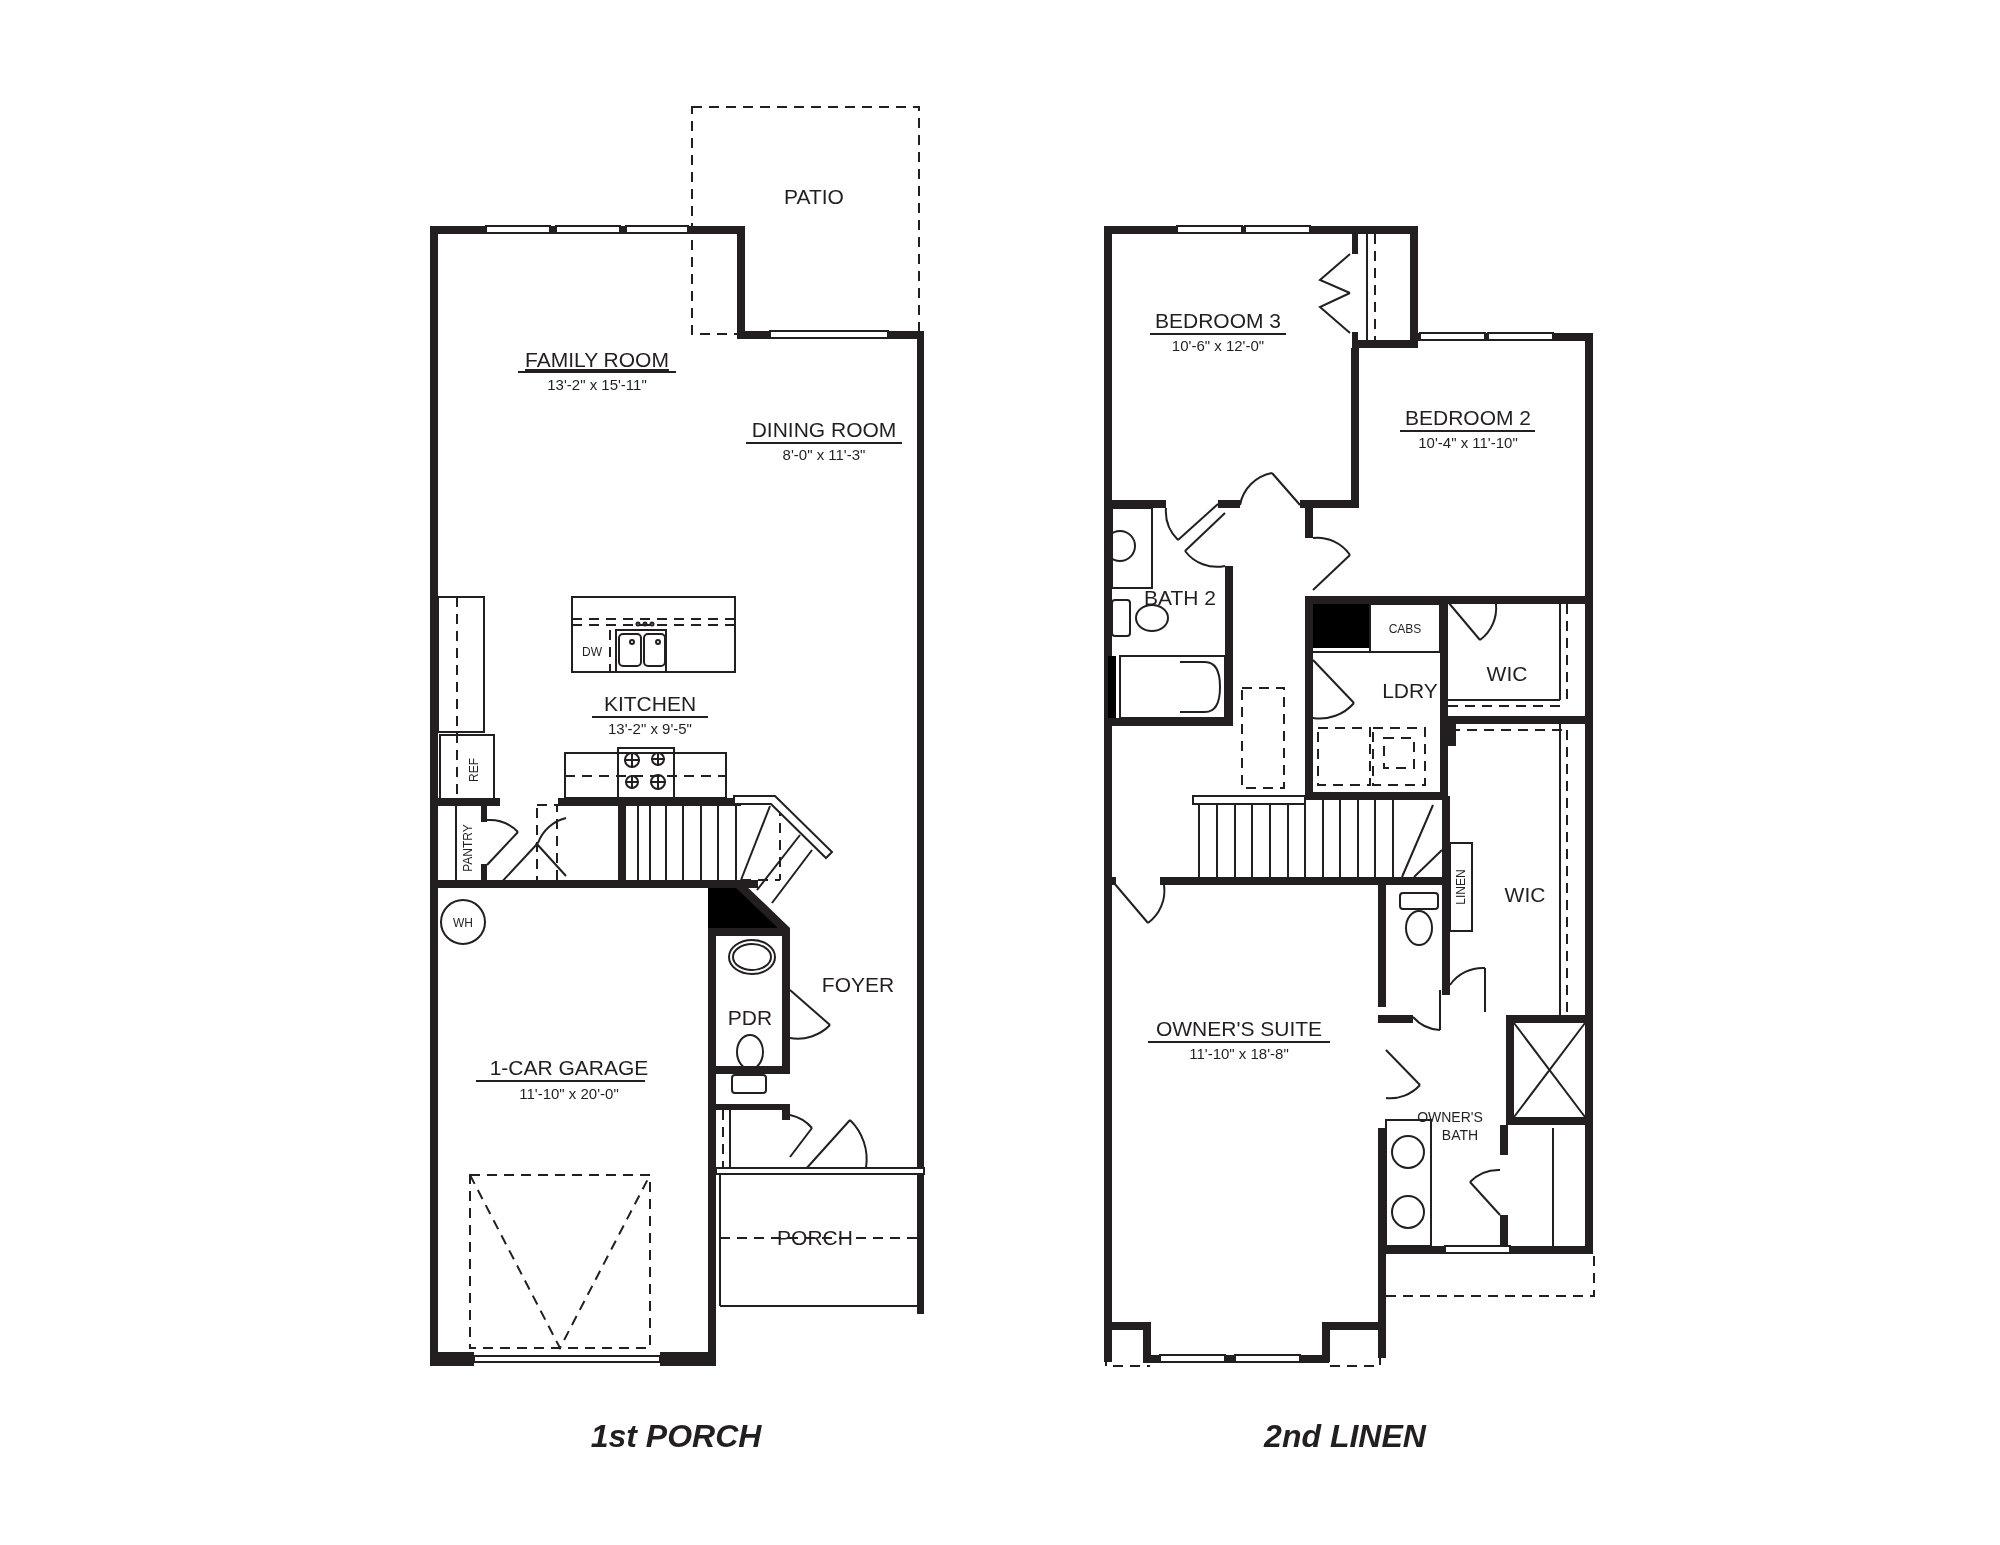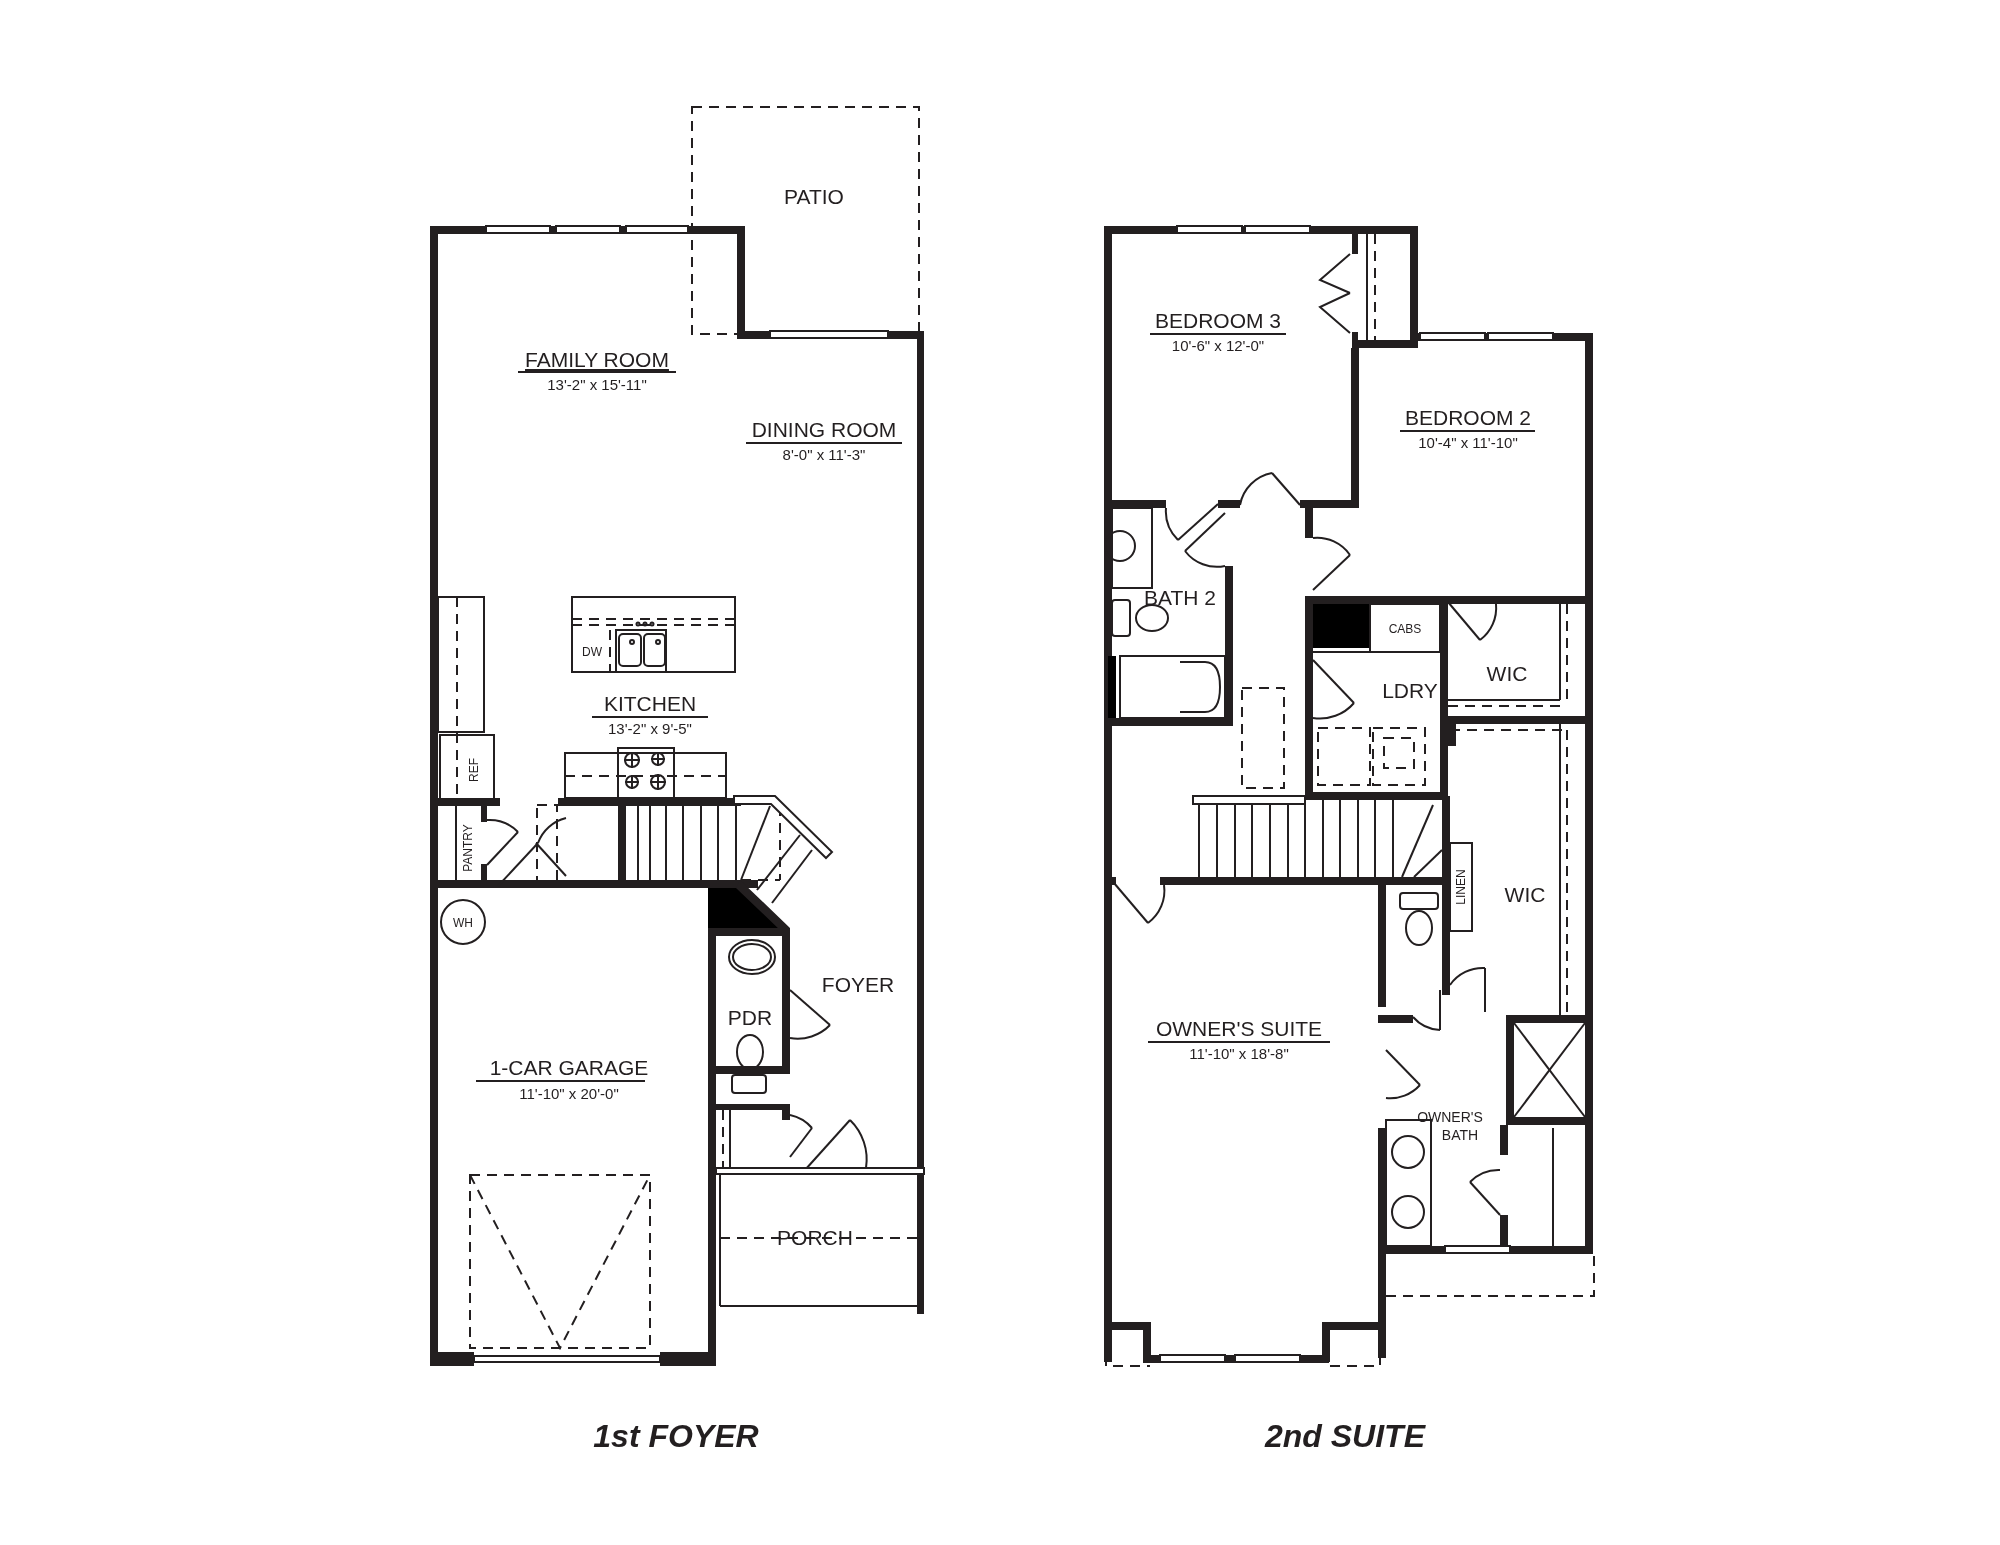--- a/index.html
+++ b/index.html
@@ -366,14 +366,14 @@
 
     <text class="room-label" x="1239" y="1036">OWNER'S SUITE</text>
     <line class="thin" x1="1148" y1="1042" x2="1330" y2="1042"></line>
     <text class="room-dim" x="1239" y="1059">11'-10" x 18'-8"</text>
 
     <text class="small-label" x="1450" y="1122">OWNER'S</text>
     <text class="small-label" x="1460" y="1140">BATH</text>
   </g>
 </svg>
 
-<div class="floor-title" style="left:676px; top:1418px;">1st FOYER</div>
-<div class="floor-title" style="left:1345px; top:1418px;">2nd SUITE</div>
+<div class="floor-title" style="left:676px; top:1418px;">1st PORCH</div>
+<div class="floor-title" style="left:1345px; top:1418px;">2nd LINEN</div>
 
 </body></html>

